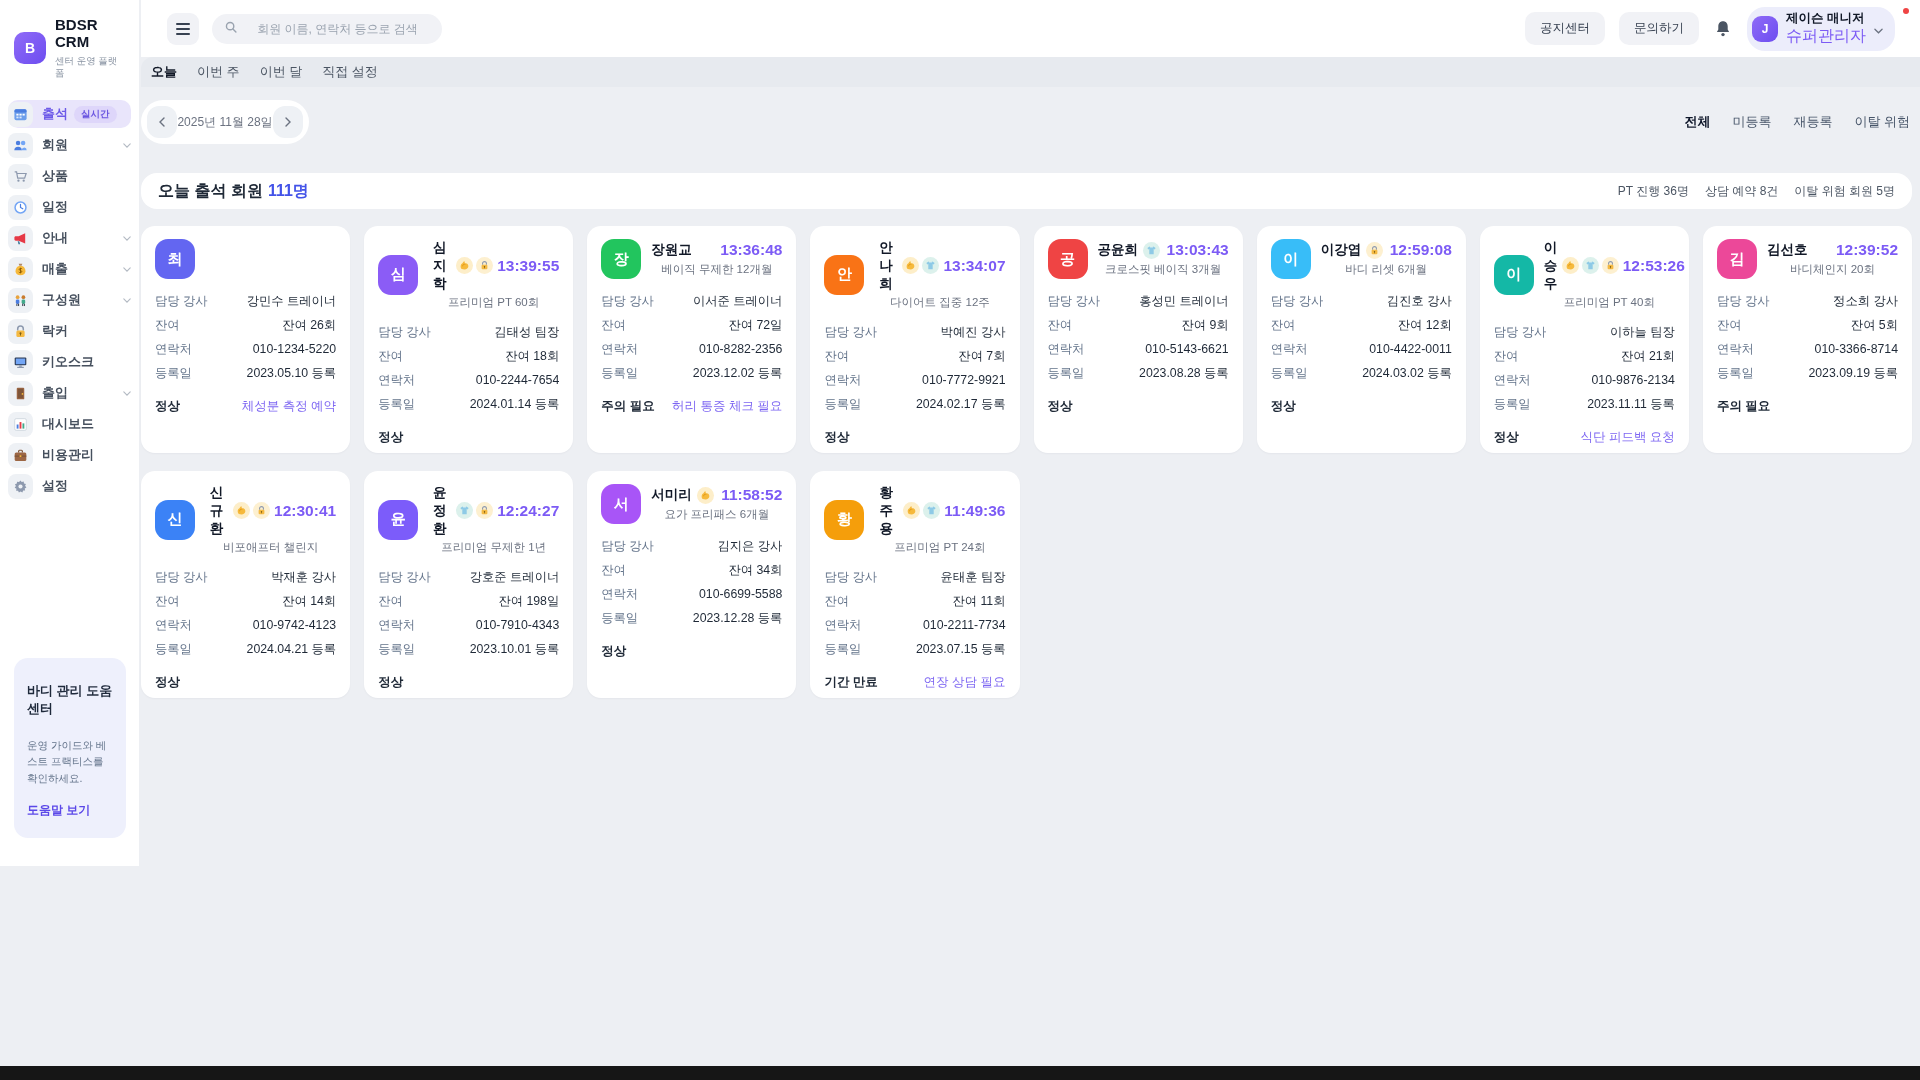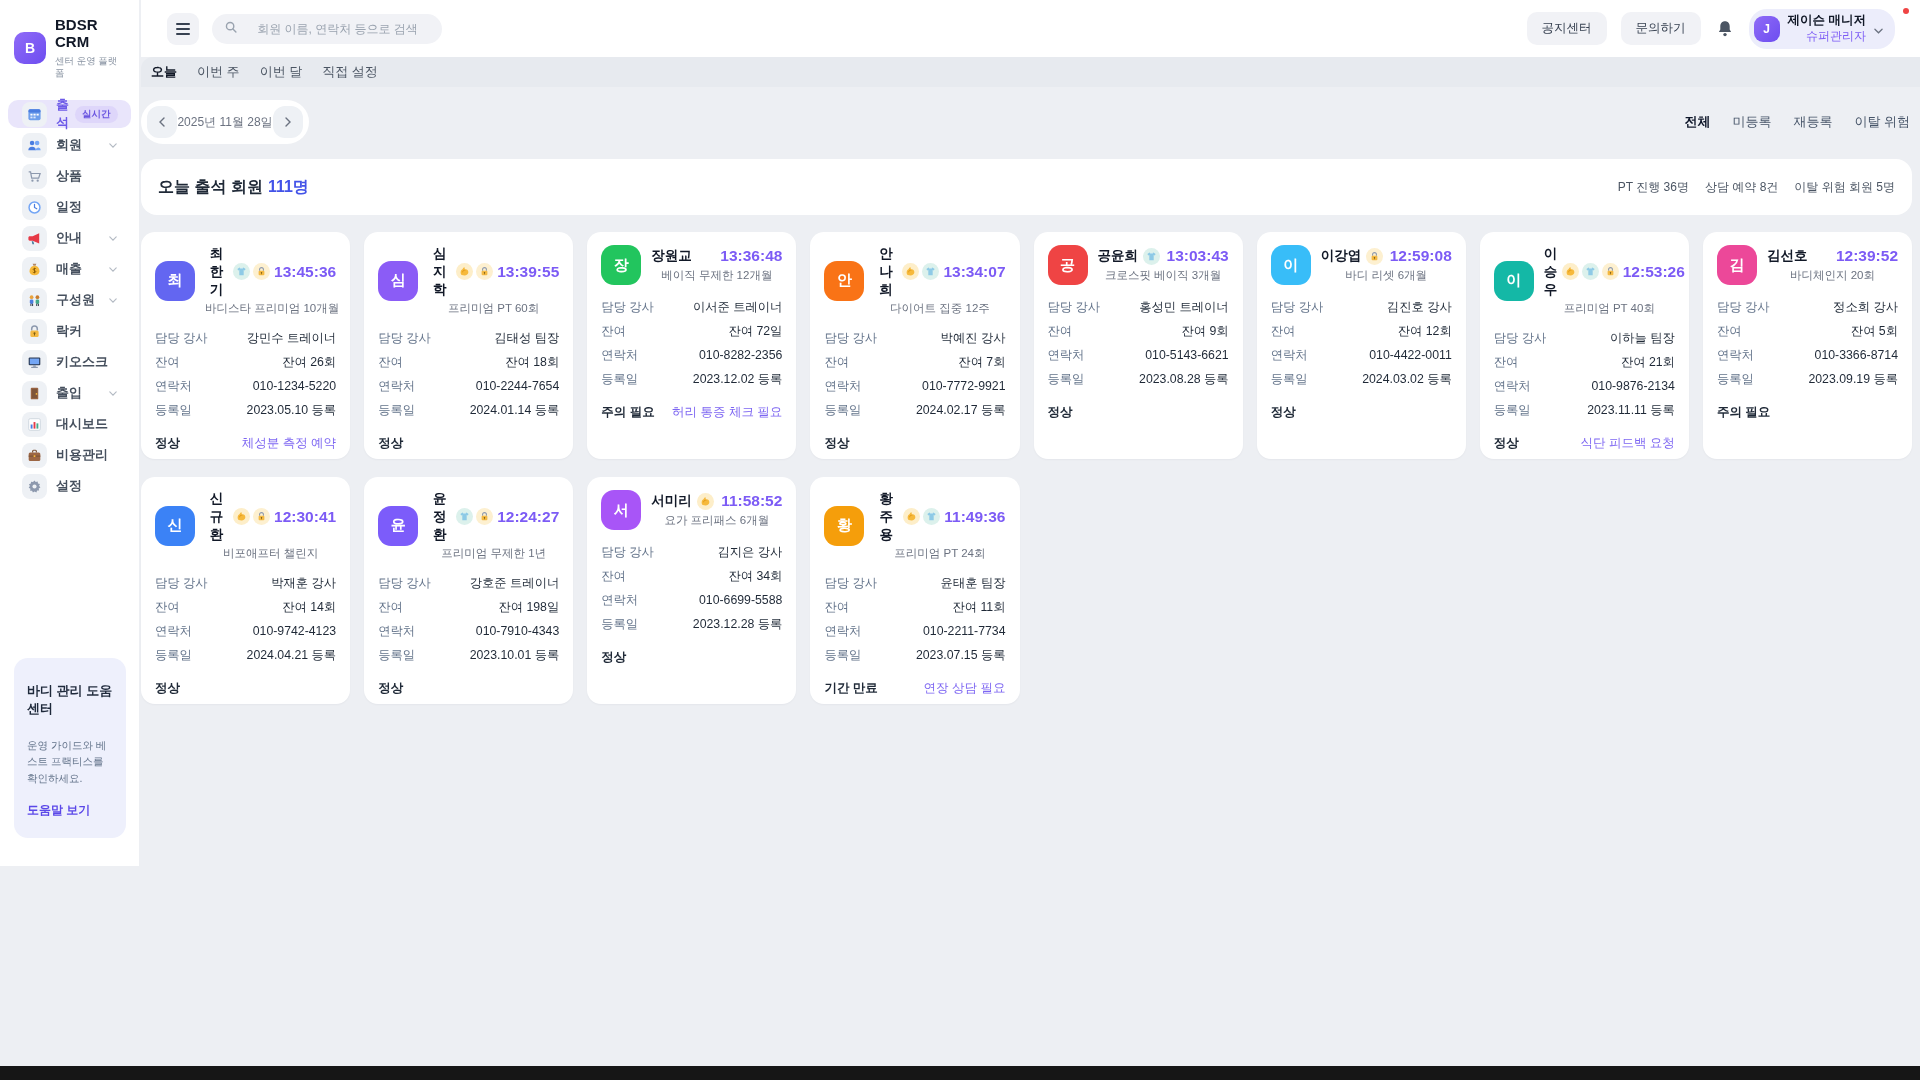--- a/index.html
+++ b/index.html
@@ -7,21 +7,21 @@
   body { font-family:"Liberation Sans","DejaVu Sans",sans-serif; background:#edeff3; color:#1f2937; }
   .screen { position:relative; width:1920px; height:1080px; overflow:hidden; background:#edeff3; }
 
   
   .sidebar { position:absolute; left:0; top:0; width:139px; height:866px; background:#ffffff; z-index:3; }
   .logo-row { display:flex; align-items:center; gap:9px; padding:16px 12px 10px 14px; }
   .logo-avatar { width:32px; height:32px; border-radius:10px; background:linear-gradient(135deg,#8f6bf7,#6d4df0); color:#fff; font-weight:bold; font-size:14px; display:flex; align-items:center; justify-content:center; flex-shrink:0; }
   .logo-title { font-size:15px; font-weight:bold; color:#111827; line-height:1.15; width:62px; }
   .logo-sub { font-size:9.5px; color:#8a94a3; margin-top:4px; line-height:1.35; width:64px; }
   .nav { margin-top:10px; }
-  .nav-item { display:flex; align-items:center; height:28px; margin:3px 8px; padding:0 14px; border-radius:10px; cursor:pointer; }
+  .nav-item { display:flex; align-items:center; height:28px; margin:3px 8px; padding:0 0; border-radius:10px; cursor:pointer; }
   .nav-item .chip { width:25px; height:25px; border-radius:8px; background:#eef1f5; display:flex; align-items:center; justify-content:center; flex-shrink:0; }
   .nav-item .chip svg { width:15px; height:15px; }
   .nav-label { margin-left:9px; font-size:13px; font-weight:600; color:#46505e; }
   .nav-item.active { background:#e9e5fb; }
   .nav-item.active .nav-label { color:#6d5ae8; }
   .nav-badge { margin-left:6px; background:#ded6fa; color:#6a55e0; font-size:9.5px; font-weight:700; padding:2px 7px; border-radius:9px; white-space:nowrap; }
   .nav-chevron { margin-left:auto; display:flex; opacity:.75; }
   .help-card { position:absolute; left:14px; top:658px; width:112px; height:180px; background:#eef0fc; border-radius:14px; padding:24px 13px; }
   .help-title { font-size:13px; font-weight:bold; color:#1e293b; line-height:1.35; }
   .help-desc { font-size:10.5px; color:#64748b; line-height:1.55; margin-top:20px; }
@@ -34,39 +34,39 @@
   .hamburger i { display:block; width:14px; height:2px; background:#374151; border-radius:1px; }
   .search { margin-left:13px; width:230px; height:30px; border-radius:15px; background:#f1f2f6; display:flex; align-items:center; padding:0 12px; gap:7px; }
   .search input { border:none; background:transparent; outline:none; font:inherit; font-size:12px; color:#374151; width:100%;text-align:center; }
   .search input::placeholder { color:#9aa3af; }
   .top-right { margin-left:auto; display:flex; align-items:center; gap:14px; }
   .pill-btn { background:#f1f2f6; border:none; border-radius:10px; padding:8px 15px; font:inherit; font-size:12.5px; color:#374151; cursor:pointer; }
   .bell { display:flex; align-items:center; cursor:pointer; }
   .user-chip { display:flex; align-items:center; background:#ecedfb; border-radius:18px; padding:4px 12px 4px 5px; gap:8px; cursor:pointer; }
   .user-avatar { width:26px; height:26px; border-radius:9px; background:linear-gradient(135deg,#8f6bf7,#6d4df0); color:#fff; font-size:12px; font-weight:bold; display:flex; align-items:center; justify-content:center; }
   .user-name { font-size:12.5px; font-weight:bold; color:#111827; line-height:1.2; }
-  .user-role { font-size:12px; color:#7c5bf5;text-align:right; }
+  .user-role { font-size:16px; color:#7c5bf5; }
   .red-dot { position:absolute; right:11px; top:8px; width:6px; height:6px; border-radius:50%; background:#ef4444; z-index:5; }
 
   
   .tabbar { position:absolute; left:0; top:57px; width:1779px; height:30px; background:#e7eaef; border-top-left-radius:12px; display:flex; align-items:center; gap:20px; padding:0 8px 0 10px; }
   .tab { font-size:13px; color:#4b5563; cursor:pointer; }
   .tab.active { color:#111827; font-weight:bold; }
 
   
   .content { position:absolute; left:0; top:100px; width:1771px;text-align:center; }
   .toolbar-row { display:flex; align-items:center; justify-content:space-between; height:44px; }
   .date-nav { width:168px; height:44px; background:#fff; border-radius:22px; display:flex; align-items:center; justify-content:space-between; padding:0 6px; }
   .date-btn { width:32px; height:32px; border-radius:12px; background:#eef1f5; border:none; display:flex; align-items:center; justify-content:center; cursor:pointer; }
   .date-text { font-size:12px; color:#6b7280; white-space:nowrap; }
   .filters { display:flex; align-items:center; gap:22px; padding-right:2px; }
   .filter { font-size:13px; color:#475569; cursor:pointer; white-space:nowrap; }
   .filter.active { color:#0f172a; font-weight:bold; }
 
-  .summary-bar { margin-top:15px; height:56px; background:#fff; border-radius:16px; display:flex; align-items:center; justify-content:space-between; padding:0 17px; }
+  .summary-bar { margin-top:29px; height:36px; background:#fff; border-radius:16px; display:flex; align-items:center; justify-content:space-between; padding:0 17px; }
   .summary-title { font-size:16px; font-weight:bold; color:#1f2937; }
   .summary-count { color:#4353e8; margin-left:5px; }
   .summary-stats { display:flex; gap:16px; }
   .stat { font-size:12px; color:#4b5563; white-space:nowrap; }
 
   .cards-grid { margin-top:17px; display:grid; grid-template-columns:repeat(8,1fr); gap:18px 14px; }
   .card { background:#fff; border-radius:14px; padding:13px 14px; height:227px; overflow:hidden; box-shadow:0 1px 2px rgba(15,23,42,.04); }
   .card-head { display:flex; align-items:center; gap:10px; }
   .avatar { width:40px; height:40px; border-radius:13px; color:#fff; font-size:15px; font-weight:bold; display:flex; align-items:center; justify-content:center; flex-shrink:0; }
   .head-right { flex:1; min-width:0; }
@@ -358,458 +358,435 @@
             <span class="stat">PT 진행 36명</span>
             <span class="stat">상담 예약 8건</span>
             <span class="stat">이탈 위험 회원 5명</span>
           </div>
       </div>
 
       <div class="cards-grid" id="cards-grid">
   <article class="card">
     <div class="card-head">
       <div class="avatar" style="background: rgb(99, 102, 241);">최</div>
-      <div class="head-right">
-        <div class="head-top">
-          <span class="m-name">최한기</span>
+    </div>
+    <div class="m-rows">
+              <div class="m-row">
+                <span class="lbl">담당 강사</span>
+                <span class="val">강민수 트레이너</span>
+              </div>
+              <div class="m-row">
+                <span class="lbl">잔여</span>
+                <span class="val">잔여 26회</span>
+              </div>
+              <div class="m-row">
+                <span class="lbl">연락처</span>
+                <span class="val">010-1234-5220</span>
+              </div>
+              <div class="m-row">
+                <span class="lbl">등록일</span>
+                <span class="val">2023.05.10 등록</span>
+              </div>
+            </div>
+    <div class="card-foot">
+      <span class="m-status">정상</span>
+      <a class="m-action">체성분 측정 예약</a>
+    </div>
+  </article>
+
+  <article class="card">
+    <div class="card-head">
+      <div class="avatar" style="background: rgb(139, 92, 246);">심</div>
+      <div class="head-right">
+        <div class="head-top">
+          <span class="m-name">심지학</span>
           <span class="m-badges">
-                    <span class="badge shirt">
-                      <svg viewBox="0 0 16 16">
-                        <path d="M5.2 2 L2 4.2 L3.4 6.7 L4.8 5.9 L4.8 13.6 L11.2 13.6 L11.2 5.9 L12.6 6.7 L14 4.2 L10.8 2 C10 3.3 6 3.3 5.2 2 Z" fill="#8ecae6"></path>
-                        <path d="M5.2 2 C6 3.3 10 3.3 10.8 2 L9.9 4.1 L6.1 4.1 Z" fill="#bfe3f2"></path>
+                    <span class="badge muscle">
+                      <svg viewBox="0 0 16 16">
+                        <path d="M4 13 C1.6 11 2 6 5 4.6 L6.5 2.5 C7 1.9 8.1 2 8.6 2.7 L8 5.1 C11.2 4.1 13.6 6.2 13.6 9.1 C13.6 11.9 11 13.9 8 13.9 Z" fill="#f6b93b"></path>
+                        <path d="M5.3 8.6 C5.3 6.6 7.1 5.6 8.7 6.1" fill="none" stroke="#dd8f0c" stroke-width="1.1" stroke-linecap="round"></path>
                       </svg>
                     </span>
                     <span class="badge lock">
                       <svg viewBox="0 0 16 16">
                         <path d="M5.2 7 L5.2 5.2 C5.2 3.5 6.4 2.3 8 2.3 C9.6 2.3 10.8 3.5 10.8 5.2 L10.8 7" fill="none" stroke="#8d99ae" stroke-width="1.6"></path>
                         <rect x="3.8" y="6.8" width="8.4" height="6.8" rx="1.6" fill="#f4b942"></rect>
                         <circle cx="8" cy="9.8" r="1" fill="#7a5c12"></circle>
                         <rect x="7.55" y="10.3" width="0.9" height="1.8" fill="#7a5c12"></rect>
                       </svg>
                     </span>
                   </span>
-          <span class="m-time">13:45:36</span>
-        </div>
-        <div class="m-plan">바디스타 프리미엄 10개월</div>
-      </div>
-    </div>
-    <div class="m-rows">
-              <div class="m-row">
-                <span class="lbl">담당 강사</span>
-                <span class="val">강민수 트레이너</span>
-              </div>
-              <div class="m-row">
-                <span class="lbl">잔여</span>
-                <span class="val">잔여 26회</span>
-              </div>
-              <div class="m-row">
-                <span class="lbl">연락처</span>
-                <span class="val">010-1234-5220</span>
-              </div>
-              <div class="m-row">
-                <span class="lbl">등록일</span>
-                <span class="val">2023.05.10 등록</span>
+          <span class="m-time">13:39:55</span>
+        </div>
+        <div class="m-plan">프리미엄 PT 60회</div>
+      </div>
+    </div>
+    <div class="m-rows">
+              <div class="m-row">
+                <span class="lbl">담당 강사</span>
+                <span class="val">김태성 팀장</span>
+              </div>
+              <div class="m-row">
+                <span class="lbl">잔여</span>
+                <span class="val">잔여 18회</span>
+              </div>
+              <div class="m-row">
+                <span class="lbl">연락처</span>
+                <span class="val">010-2244-7654</span>
+              </div>
+              <div class="m-row">
+                <span class="lbl">등록일</span>
+                <span class="val">2024.01.14 등록</span>
               </div>
             </div>
     <div class="card-foot">
       <span class="m-status">정상</span>
-      <a class="m-action">체성분 측정 예약</a>
-    </div>
-  </article>
-
-  <article class="card">
-    <div class="card-head">
-      <div class="avatar" style="background: rgb(139, 92, 246);">심</div>
-      <div class="head-right">
-        <div class="head-top">
-          <span class="m-name">심지학</span>
+
+    </div>
+  </article>
+
+  <article class="card">
+    <div class="card-head">
+      <div class="avatar" style="background: rgb(34, 197, 94);">장</div>
+      <div class="head-right">
+        <div class="head-top">
+          <span class="m-name">장원교</span>
+          <span class="m-badges"></span>
+          <span class="m-time">13:36:48</span>
+        </div>
+        <div class="m-plan">베이직 무제한 12개월</div>
+      </div>
+    </div>
+    <div class="m-rows">
+              <div class="m-row">
+                <span class="lbl">담당 강사</span>
+                <span class="val">이서준 트레이너</span>
+              </div>
+              <div class="m-row">
+                <span class="lbl">잔여</span>
+                <span class="val">잔여 72일</span>
+              </div>
+              <div class="m-row">
+                <span class="lbl">연락처</span>
+                <span class="val">010-8282-2356</span>
+              </div>
+              <div class="m-row">
+                <span class="lbl">등록일</span>
+                <span class="val">2023.12.02 등록</span>
+              </div>
+            </div>
+    <div class="card-foot">
+      <span class="m-status">주의 필요</span>
+      <a class="m-action">허리 통증 체크 필요</a>
+    </div>
+  </article>
+
+  <article class="card">
+    <div class="card-head">
+      <div class="avatar" style="background: rgb(249, 115, 22);">안</div>
+      <div class="head-right">
+        <div class="head-top">
+          <span class="m-name">안나희</span>
           <span class="m-badges">
                     <span class="badge muscle">
                       <svg viewBox="0 0 16 16">
                         <path d="M4 13 C1.6 11 2 6 5 4.6 L6.5 2.5 C7 1.9 8.1 2 8.6 2.7 L8 5.1 C11.2 4.1 13.6 6.2 13.6 9.1 C13.6 11.9 11 13.9 8 13.9 Z" fill="#f6b93b"></path>
                         <path d="M5.3 8.6 C5.3 6.6 7.1 5.6 8.7 6.1" fill="none" stroke="#dd8f0c" stroke-width="1.1" stroke-linecap="round"></path>
                       </svg>
                     </span>
+                    <span class="badge shirt">
+                      <svg viewBox="0 0 16 16">
+                        <path d="M5.2 2 L2 4.2 L3.4 6.7 L4.8 5.9 L4.8 13.6 L11.2 13.6 L11.2 5.9 L12.6 6.7 L14 4.2 L10.8 2 C10 3.3 6 3.3 5.2 2 Z" fill="#8ecae6"></path>
+                        <path d="M5.2 2 C6 3.3 10 3.3 10.8 2 L9.9 4.1 L6.1 4.1 Z" fill="#bfe3f2"></path>
+                      </svg>
+                    </span>
+                  </span>
+          <span class="m-time">13:34:07</span>
+        </div>
+        <div class="m-plan">다이어트 집중 12주</div>
+      </div>
+    </div>
+    <div class="m-rows">
+              <div class="m-row">
+                <span class="lbl">담당 강사</span>
+                <span class="val">박예진 강사</span>
+              </div>
+              <div class="m-row">
+                <span class="lbl">잔여</span>
+                <span class="val">잔여 7회</span>
+              </div>
+              <div class="m-row">
+                <span class="lbl">연락처</span>
+                <span class="val">010-7772-9921</span>
+              </div>
+              <div class="m-row">
+                <span class="lbl">등록일</span>
+                <span class="val">2024.02.17 등록</span>
+              </div>
+            </div>
+    <div class="card-foot">
+      <span class="m-status">정상</span>
+
+    </div>
+  </article>
+
+  <article class="card">
+    <div class="card-head">
+      <div class="avatar" style="background: rgb(239, 68, 68);">공</div>
+      <div class="head-right">
+        <div class="head-top">
+          <span class="m-name">공윤희</span>
+          <span class="m-badges">
+                    <span class="badge shirt">
+                      <svg viewBox="0 0 16 16">
+                        <path d="M5.2 2 L2 4.2 L3.4 6.7 L4.8 5.9 L4.8 13.6 L11.2 13.6 L11.2 5.9 L12.6 6.7 L14 4.2 L10.8 2 C10 3.3 6 3.3 5.2 2 Z" fill="#8ecae6"></path>
+                        <path d="M5.2 2 C6 3.3 10 3.3 10.8 2 L9.9 4.1 L6.1 4.1 Z" fill="#bfe3f2"></path>
+                      </svg>
+                    </span>
+                  </span>
+          <span class="m-time">13:03:43</span>
+        </div>
+        <div class="m-plan">크로스핏 베이직 3개월</div>
+      </div>
+    </div>
+    <div class="m-rows">
+              <div class="m-row">
+                <span class="lbl">담당 강사</span>
+                <span class="val">홍성민 트레이너</span>
+              </div>
+              <div class="m-row">
+                <span class="lbl">잔여</span>
+                <span class="val">잔여 9회</span>
+              </div>
+              <div class="m-row">
+                <span class="lbl">연락처</span>
+                <span class="val">010-5143-6621</span>
+              </div>
+              <div class="m-row">
+                <span class="lbl">등록일</span>
+                <span class="val">2023.08.28 등록</span>
+              </div>
+            </div>
+    <div class="card-foot">
+      <span class="m-status">정상</span>
+
+    </div>
+  </article>
+
+  <article class="card">
+    <div class="card-head">
+      <div class="avatar" style="background: rgb(56, 189, 248);">이</div>
+      <div class="head-right">
+        <div class="head-top">
+          <span class="m-name">이강엽</span>
+          <span class="m-badges">
                     <span class="badge lock">
                       <svg viewBox="0 0 16 16">
                         <path d="M5.2 7 L5.2 5.2 C5.2 3.5 6.4 2.3 8 2.3 C9.6 2.3 10.8 3.5 10.8 5.2 L10.8 7" fill="none" stroke="#8d99ae" stroke-width="1.6"></path>
                         <rect x="3.8" y="6.8" width="8.4" height="6.8" rx="1.6" fill="#f4b942"></rect>
                         <circle cx="8" cy="9.8" r="1" fill="#7a5c12"></circle>
                         <rect x="7.55" y="10.3" width="0.9" height="1.8" fill="#7a5c12"></rect>
                       </svg>
                     </span>
                   </span>
-          <span class="m-time">13:39:55</span>
-        </div>
-        <div class="m-plan">프리미엄 PT 60회</div>
-      </div>
-    </div>
-    <div class="m-rows">
-              <div class="m-row">
-                <span class="lbl">담당 강사</span>
-                <span class="val">김태성 팀장</span>
-              </div>
-              <div class="m-row">
-                <span class="lbl">잔여</span>
-                <span class="val">잔여 18회</span>
-              </div>
-              <div class="m-row">
-                <span class="lbl">연락처</span>
-                <span class="val">010-2244-7654</span>
-              </div>
-              <div class="m-row">
-                <span class="lbl">등록일</span>
-                <span class="val">2024.01.14 등록</span>
+          <span class="m-time">12:59:08</span>
+        </div>
+        <div class="m-plan">바디 리셋 6개월</div>
+      </div>
+    </div>
+    <div class="m-rows">
+              <div class="m-row">
+                <span class="lbl">담당 강사</span>
+                <span class="val">김진호 강사</span>
+              </div>
+              <div class="m-row">
+                <span class="lbl">잔여</span>
+                <span class="val">잔여 12회</span>
+              </div>
+              <div class="m-row">
+                <span class="lbl">연락처</span>
+                <span class="val">010-4422-0011</span>
+              </div>
+              <div class="m-row">
+                <span class="lbl">등록일</span>
+                <span class="val">2024.03.02 등록</span>
               </div>
             </div>
     <div class="card-foot">
       <span class="m-status">정상</span>
 
     </div>
   </article>
 
   <article class="card">
     <div class="card-head">
-      <div class="avatar" style="background: rgb(34, 197, 94);">장</div>
-      <div class="head-right">
-        <div class="head-top">
-          <span class="m-name">장원교</span>
-          <span class="m-badges"></span>
-          <span class="m-time">13:36:48</span>
-        </div>
-        <div class="m-plan">베이직 무제한 12개월</div>
-      </div>
-    </div>
-    <div class="m-rows">
-              <div class="m-row">
-                <span class="lbl">담당 강사</span>
-                <span class="val">이서준 트레이너</span>
-              </div>
-              <div class="m-row">
-                <span class="lbl">잔여</span>
-                <span class="val">잔여 72일</span>
-              </div>
-              <div class="m-row">
-                <span class="lbl">연락처</span>
-                <span class="val">010-8282-2356</span>
-              </div>
-              <div class="m-row">
-                <span class="lbl">등록일</span>
-                <span class="val">2023.12.02 등록</span>
-              </div>
-            </div>
-    <div class="card-foot">
-      <span class="m-status">주의 필요</span>
-      <a class="m-action">허리 통증 체크 필요</a>
-    </div>
-  </article>
-
-  <article class="card">
-    <div class="card-head">
-      <div class="avatar" style="background: rgb(249, 115, 22);">안</div>
-      <div class="head-right">
-        <div class="head-top">
-          <span class="m-name">안나희</span>
+      <div class="avatar" style="background: rgb(20, 184, 166);">이</div>
+      <div class="head-right">
+        <div class="head-top">
+          <span class="m-name">이승우</span>
           <span class="m-badges">
                     <span class="badge muscle">
                       <svg viewBox="0 0 16 16">
                         <path d="M4 13 C1.6 11 2 6 5 4.6 L6.5 2.5 C7 1.9 8.1 2 8.6 2.7 L8 5.1 C11.2 4.1 13.6 6.2 13.6 9.1 C13.6 11.9 11 13.9 8 13.9 Z" fill="#f6b93b"></path>
                         <path d="M5.3 8.6 C5.3 6.6 7.1 5.6 8.7 6.1" fill="none" stroke="#dd8f0c" stroke-width="1.1" stroke-linecap="round"></path>
                       </svg>
                     </span>
                     <span class="badge shirt">
                       <svg viewBox="0 0 16 16">
                         <path d="M5.2 2 L2 4.2 L3.4 6.7 L4.8 5.9 L4.8 13.6 L11.2 13.6 L11.2 5.9 L12.6 6.7 L14 4.2 L10.8 2 C10 3.3 6 3.3 5.2 2 Z" fill="#8ecae6"></path>
                         <path d="M5.2 2 C6 3.3 10 3.3 10.8 2 L9.9 4.1 L6.1 4.1 Z" fill="#bfe3f2"></path>
                       </svg>
                     </span>
-                  </span>
-          <span class="m-time">13:34:07</span>
-        </div>
-        <div class="m-plan">다이어트 집중 12주</div>
-      </div>
-    </div>
-    <div class="m-rows">
-              <div class="m-row">
-                <span class="lbl">담당 강사</span>
-                <span class="val">박예진 강사</span>
-              </div>
-              <div class="m-row">
-                <span class="lbl">잔여</span>
-                <span class="val">잔여 7회</span>
-              </div>
-              <div class="m-row">
-                <span class="lbl">연락처</span>
-                <span class="val">010-7772-9921</span>
-              </div>
-              <div class="m-row">
-                <span class="lbl">등록일</span>
-                <span class="val">2024.02.17 등록</span>
-              </div>
-            </div>
-    <div class="card-foot">
-      <span class="m-status">정상</span>
-
-    </div>
-  </article>
-
-  <article class="card">
-    <div class="card-head">
-      <div class="avatar" style="background: rgb(239, 68, 68);">공</div>
-      <div class="head-right">
-        <div class="head-top">
-          <span class="m-name">공윤희</span>
-          <span class="m-badges">
-                    <span class="badge shirt">
-                      <svg viewBox="0 0 16 16">
-                        <path d="M5.2 2 L2 4.2 L3.4 6.7 L4.8 5.9 L4.8 13.6 L11.2 13.6 L11.2 5.9 L12.6 6.7 L14 4.2 L10.8 2 C10 3.3 6 3.3 5.2 2 Z" fill="#8ecae6"></path>
-                        <path d="M5.2 2 C6 3.3 10 3.3 10.8 2 L9.9 4.1 L6.1 4.1 Z" fill="#bfe3f2"></path>
-                      </svg>
-                    </span>
-                  </span>
-          <span class="m-time">13:03:43</span>
-        </div>
-        <div class="m-plan">크로스핏 베이직 3개월</div>
-      </div>
-    </div>
-    <div class="m-rows">
-              <div class="m-row">
-                <span class="lbl">담당 강사</span>
-                <span class="val">홍성민 트레이너</span>
-              </div>
-              <div class="m-row">
-                <span class="lbl">잔여</span>
-                <span class="val">잔여 9회</span>
-              </div>
-              <div class="m-row">
-                <span class="lbl">연락처</span>
-                <span class="val">010-5143-6621</span>
-              </div>
-              <div class="m-row">
-                <span class="lbl">등록일</span>
-                <span class="val">2023.08.28 등록</span>
-              </div>
-            </div>
-    <div class="card-foot">
-      <span class="m-status">정상</span>
-
-    </div>
-  </article>
-
-  <article class="card">
-    <div class="card-head">
-      <div class="avatar" style="background: rgb(56, 189, 248);">이</div>
-      <div class="head-right">
-        <div class="head-top">
-          <span class="m-name">이강엽</span>
-          <span class="m-badges">
                     <span class="badge lock">
                       <svg viewBox="0 0 16 16">
                         <path d="M5.2 7 L5.2 5.2 C5.2 3.5 6.4 2.3 8 2.3 C9.6 2.3 10.8 3.5 10.8 5.2 L10.8 7" fill="none" stroke="#8d99ae" stroke-width="1.6"></path>
                         <rect x="3.8" y="6.8" width="8.4" height="6.8" rx="1.6" fill="#f4b942"></rect>
                         <circle cx="8" cy="9.8" r="1" fill="#7a5c12"></circle>
                         <rect x="7.55" y="10.3" width="0.9" height="1.8" fill="#7a5c12"></rect>
                       </svg>
                     </span>
                   </span>
-          <span class="m-time">12:59:08</span>
-        </div>
-        <div class="m-plan">바디 리셋 6개월</div>
-      </div>
-    </div>
-    <div class="m-rows">
-              <div class="m-row">
-                <span class="lbl">담당 강사</span>
-                <span class="val">김진호 강사</span>
-              </div>
-              <div class="m-row">
-                <span class="lbl">잔여</span>
-                <span class="val">잔여 12회</span>
-              </div>
-              <div class="m-row">
-                <span class="lbl">연락처</span>
-                <span class="val">010-4422-0011</span>
-              </div>
-              <div class="m-row">
-                <span class="lbl">등록일</span>
-                <span class="val">2024.03.02 등록</span>
+          <span class="m-time">12:53:26</span>
+        </div>
+        <div class="m-plan">프리미엄 PT 40회</div>
+      </div>
+    </div>
+    <div class="m-rows">
+              <div class="m-row">
+                <span class="lbl">담당 강사</span>
+                <span class="val">이하늘 팀장</span>
+              </div>
+              <div class="m-row">
+                <span class="lbl">잔여</span>
+                <span class="val">잔여 21회</span>
+              </div>
+              <div class="m-row">
+                <span class="lbl">연락처</span>
+                <span class="val">010-9876-2134</span>
+              </div>
+              <div class="m-row">
+                <span class="lbl">등록일</span>
+                <span class="val">2023.11.11 등록</span>
               </div>
             </div>
     <div class="card-foot">
       <span class="m-status">정상</span>
-
-    </div>
-  </article>
-
-  <article class="card">
-    <div class="card-head">
-      <div class="avatar" style="background: rgb(20, 184, 166);">이</div>
-      <div class="head-right">
-        <div class="head-top">
-          <span class="m-name">이승우</span>
+      <a class="m-action">식단 피드백 요청</a>
+    </div>
+  </article>
+
+  <article class="card">
+    <div class="card-head">
+      <div class="avatar" style="background: rgb(236, 72, 153);">김</div>
+      <div class="head-right">
+        <div class="head-top">
+          <span class="m-name">김선호</span>
+          <span class="m-badges"></span>
+          <span class="m-time">12:39:52</span>
+        </div>
+        <div class="m-plan">바디체인지 20회</div>
+      </div>
+    </div>
+    <div class="m-rows">
+              <div class="m-row">
+                <span class="lbl">담당 강사</span>
+                <span class="val">정소희 강사</span>
+              </div>
+              <div class="m-row">
+                <span class="lbl">잔여</span>
+                <span class="val">잔여 5회</span>
+              </div>
+              <div class="m-row">
+                <span class="lbl">연락처</span>
+                <span class="val">010-3366-8714</span>
+              </div>
+              <div class="m-row">
+                <span class="lbl">등록일</span>
+                <span class="val">2023.09.19 등록</span>
+              </div>
+            </div>
+    <div class="card-foot">
+      <span class="m-status">주의 필요</span>
+
+    </div>
+  </article>
+
+  <article class="card">
+    <div class="card-head">
+      <div class="avatar" style="background: rgb(59, 130, 246);">신</div>
+      <div class="head-right">
+        <div class="head-top">
+          <span class="m-name">신규환</span>
           <span class="m-badges">
                     <span class="badge muscle">
                       <svg viewBox="0 0 16 16">
                         <path d="M4 13 C1.6 11 2 6 5 4.6 L6.5 2.5 C7 1.9 8.1 2 8.6 2.7 L8 5.1 C11.2 4.1 13.6 6.2 13.6 9.1 C13.6 11.9 11 13.9 8 13.9 Z" fill="#f6b93b"></path>
                         <path d="M5.3 8.6 C5.3 6.6 7.1 5.6 8.7 6.1" fill="none" stroke="#dd8f0c" stroke-width="1.1" stroke-linecap="round"></path>
-                      </svg>
-                    </span>
-                    <span class="badge shirt">
-                      <svg viewBox="0 0 16 16">
-                        <path d="M5.2 2 L2 4.2 L3.4 6.7 L4.8 5.9 L4.8 13.6 L11.2 13.6 L11.2 5.9 L12.6 6.7 L14 4.2 L10.8 2 C10 3.3 6 3.3 5.2 2 Z" fill="#8ecae6"></path>
-                        <path d="M5.2 2 C6 3.3 10 3.3 10.8 2 L9.9 4.1 L6.1 4.1 Z" fill="#bfe3f2"></path>
                       </svg>
                     </span>
                     <span class="badge lock">
                       <svg viewBox="0 0 16 16">
                         <path d="M5.2 7 L5.2 5.2 C5.2 3.5 6.4 2.3 8 2.3 C9.6 2.3 10.8 3.5 10.8 5.2 L10.8 7" fill="none" stroke="#8d99ae" stroke-width="1.6"></path>
                         <rect x="3.8" y="6.8" width="8.4" height="6.8" rx="1.6" fill="#f4b942"></rect>
                         <circle cx="8" cy="9.8" r="1" fill="#7a5c12"></circle>
                         <rect x="7.55" y="10.3" width="0.9" height="1.8" fill="#7a5c12"></rect>
                       </svg>
                     </span>
                   </span>
-          <span class="m-time">12:53:26</span>
-        </div>
-        <div class="m-plan">프리미엄 PT 40회</div>
-      </div>
-    </div>
-    <div class="m-rows">
-              <div class="m-row">
-                <span class="lbl">담당 강사</span>
-                <span class="val">이하늘 팀장</span>
-              </div>
-              <div class="m-row">
-                <span class="lbl">잔여</span>
-                <span class="val">잔여 21회</span>
-              </div>
-              <div class="m-row">
-                <span class="lbl">연락처</span>
-                <span class="val">010-9876-2134</span>
-              </div>
-              <div class="m-row">
-                <span class="lbl">등록일</span>
-                <span class="val">2023.11.11 등록</span>
+          <span class="m-time">12:30:41</span>
+        </div>
+        <div class="m-plan">비포애프터 챌린지</div>
+      </div>
+    </div>
+    <div class="m-rows">
+              <div class="m-row">
+                <span class="lbl">담당 강사</span>
+                <span class="val">박재훈 강사</span>
+              </div>
+              <div class="m-row">
+                <span class="lbl">잔여</span>
+                <span class="val">잔여 14회</span>
+              </div>
+              <div class="m-row">
+                <span class="lbl">연락처</span>
+                <span class="val">010-9742-4123</span>
+              </div>
+              <div class="m-row">
+                <span class="lbl">등록일</span>
+                <span class="val">2024.04.21 등록</span>
               </div>
             </div>
     <div class="card-foot">
       <span class="m-status">정상</span>
-      <a class="m-action">식단 피드백 요청</a>
-    </div>
-  </article>
-
-  <article class="card">
-    <div class="card-head">
-      <div class="avatar" style="background: rgb(236, 72, 153);">김</div>
-      <div class="head-right">
-        <div class="head-top">
-          <span class="m-name">김선호</span>
-          <span class="m-badges"></span>
-          <span class="m-time">12:39:52</span>
-        </div>
-        <div class="m-plan">바디체인지 20회</div>
-      </div>
-    </div>
-    <div class="m-rows">
-              <div class="m-row">
-                <span class="lbl">담당 강사</span>
-                <span class="val">정소희 강사</span>
-              </div>
-              <div class="m-row">
-                <span class="lbl">잔여</span>
-                <span class="val">잔여 5회</span>
-              </div>
-              <div class="m-row">
-                <span class="lbl">연락처</span>
-                <span class="val">010-3366-8714</span>
-              </div>
-              <div class="m-row">
-                <span class="lbl">등록일</span>
-                <span class="val">2023.09.19 등록</span>
-              </div>
-            </div>
-    <div class="card-foot">
-      <span class="m-status">주의 필요</span>
-
-    </div>
-  </article>
-
-  <article class="card">
-    <div class="card-head">
-      <div class="avatar" style="background: rgb(59, 130, 246);">신</div>
-      <div class="head-right">
-        <div class="head-top">
-          <span class="m-name">신규환</span>
+
+    </div>
+  </article>
+
+  <article class="card">
+    <div class="card-head">
+      <div class="avatar" style="background: rgb(124, 92, 250);">윤</div>
+      <div class="head-right">
+        <div class="head-top">
+          <span class="m-name">윤정환</span>
           <span class="m-badges">
-                    <span class="badge muscle">
-                      <svg viewBox="0 0 16 16">
-                        <path d="M4 13 C1.6 11 2 6 5 4.6 L6.5 2.5 C7 1.9 8.1 2 8.6 2.7 L8 5.1 C11.2 4.1 13.6 6.2 13.6 9.1 C13.6 11.9 11 13.9 8 13.9 Z" fill="#f6b93b"></path>
-                        <path d="M5.3 8.6 C5.3 6.6 7.1 5.6 8.7 6.1" fill="none" stroke="#dd8f0c" stroke-width="1.1" stroke-linecap="round"></path>
+                    <span class="badge shirt">
+                      <svg viewBox="0 0 16 16">
+                        <path d="M5.2 2 L2 4.2 L3.4 6.7 L4.8 5.9 L4.8 13.6 L11.2 13.6 L11.2 5.9 L12.6 6.7 L14 4.2 L10.8 2 C10 3.3 6 3.3 5.2 2 Z" fill="#8ecae6"></path>
+                        <path d="M5.2 2 C6 3.3 10 3.3 10.8 2 L9.9 4.1 L6.1 4.1 Z" fill="#bfe3f2"></path>
                       </svg>
                     </span>
                     <span class="badge lock">
                       <svg viewBox="0 0 16 16">
                         <path d="M5.2 7 L5.2 5.2 C5.2 3.5 6.4 2.3 8 2.3 C9.6 2.3 10.8 3.5 10.8 5.2 L10.8 7" fill="none" stroke="#8d99ae" stroke-width="1.6"></path>
                         <rect x="3.8" y="6.8" width="8.4" height="6.8" rx="1.6" fill="#f4b942"></rect>
                         <circle cx="8" cy="9.8" r="1" fill="#7a5c12"></circle>
                         <rect x="7.55" y="10.3" width="0.9" height="1.8" fill="#7a5c12"></rect>
                       </svg>
                     </span>
                   </span>
-          <span class="m-time">12:30:41</span>
-        </div>
-        <div class="m-plan">비포애프터 챌린지</div>
-      </div>
-    </div>
-    <div class="m-rows">
-              <div class="m-row">
-                <span class="lbl">담당 강사</span>
-                <span class="val">박재훈 강사</span>
-              </div>
-              <div class="m-row">
-                <span class="lbl">잔여</span>
-                <span class="val">잔여 14회</span>
-              </div>
-              <div class="m-row">
-                <span class="lbl">연락처</span>
-                <span class="val">010-9742-4123</span>
-              </div>
-              <div class="m-row">
-                <span class="lbl">등록일</span>
-                <span class="val">2024.04.21 등록</span>
-              </div>
-            </div>
-    <div class="card-foot">
-      <span class="m-status">정상</span>
-
-    </div>
-  </article>
-
-  <article class="card">
-    <div class="card-head">
-      <div class="avatar" style="background: rgb(124, 92, 250);">윤</div>
-      <div class="head-right">
-        <div class="head-top">
-          <span class="m-name">윤정환</span>
-          <span class="m-badges">
-                    <span class="badge shirt">
-                      <svg viewBox="0 0 16 16">
-                        <path d="M5.2 2 L2 4.2 L3.4 6.7 L4.8 5.9 L4.8 13.6 L11.2 13.6 L11.2 5.9 L12.6 6.7 L14 4.2 L10.8 2 C10 3.3 6 3.3 5.2 2 Z" fill="#8ecae6"></path>
-                        <path d="M5.2 2 C6 3.3 10 3.3 10.8 2 L9.9 4.1 L6.1 4.1 Z" fill="#bfe3f2"></path>
-                      </svg>
-                    </span>
-                    <span class="badge lock">
-                      <svg viewBox="0 0 16 16">
-                        <path d="M5.2 7 L5.2 5.2 C5.2 3.5 6.4 2.3 8 2.3 C9.6 2.3 10.8 3.5 10.8 5.2 L10.8 7" fill="none" stroke="#8d99ae" stroke-width="1.6"></path>
-                        <rect x="3.8" y="6.8" width="8.4" height="6.8" rx="1.6" fill="#f4b942"></rect>
-                        <circle cx="8" cy="9.8" r="1" fill="#7a5c12"></circle>
-                        <rect x="7.55" y="10.3" width="0.9" height="1.8" fill="#7a5c12"></rect>
-                      </svg>
-                    </span>
-                  </span>
           <span class="m-time">12:24:27</span>
         </div>
         <div class="m-plan">프리미엄 무제한 1년</div>
       </div>
     </div>
     <div class="m-rows">
               <div class="m-row">
                 <span class="lbl">담당 강사</span>
                 <span class="val">강호준 트레이너</span>
               </div>

